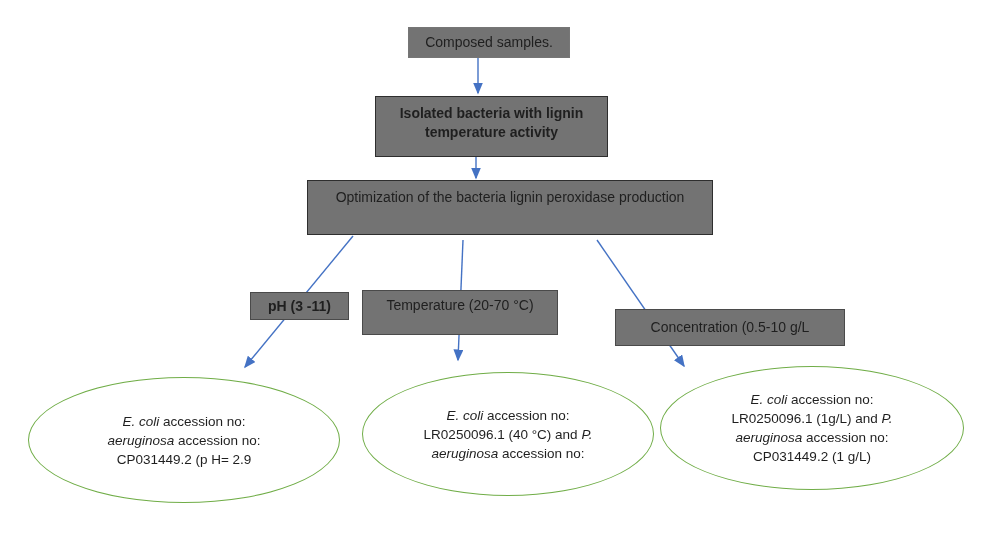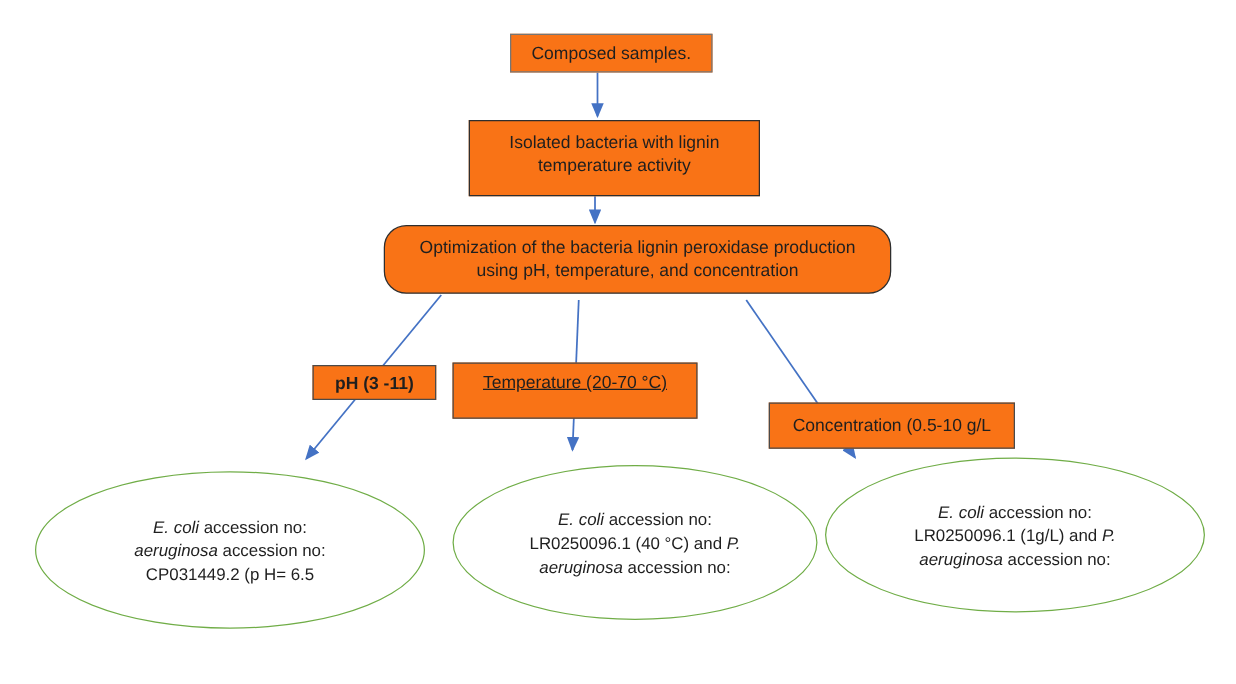--- a/index.html
+++ b/index.html
@@ -27,21 +27,21 @@
     stroke-width: 1.4;
     fill: none;
   }
   .arrow-fill {
     fill: var(--arrow, #4472C4);
     stroke: none;
   }
   .box {
     position: absolute;
     z-index: 1;
-    background: #f97316;
+    background: #737373;
     border: 1px solid var(--border, #4a4a4a);
     box-sizing: border-box;
     display: flex;
     flex-direction: column;
     align-items: center;
     justify-content: center;
     text-align: center;
     font-size: 14px;
     line-height: 19px;
   }
@@ -61,25 +61,25 @@
     justify-content: center;
     text-align: center;
     font-size: 13.5px;
     line-height: 19px;
     padding: 0 26px;
   }
   .tline { white-space: nowrap; }
 
   
   #box-composed      { left: 408px; top: 27px;  width: 162px; height: 31px; }
-  #box-isolated      { left: 375px; top: 96px;  width: 233px; height: 61px; padding-top: 7px; }
-  #box-optimization  { left: 307px; top: 180px; width: 406px; height: 55px; padding-top: 7px; border-radius: 18px; }
+  #box-isolated      { left: 375px; top: 96px;  width: 233px; height: 61px; padding-top: 7px; font-weight: bold; }
+  #box-optimization  { left: 307px; top: 180px; width: 406px; height: 55px; padding-top: 7px; }
   #box-ph            { left: 250px; top: 292px; width: 99px;  height: 28px; font-weight: bold; }
-  #box-temperature   { left: 362px; top: 290px; width: 196px; height: 45px; padding-top: 5px; text-decoration: underline; }
-  #box-concentration { left: 615px; top: 322px; width: 197px; height: 37px; align-items: center; }
+  #box-temperature   { left: 362px; top: 290px; width: 196px; height: 45px; padding-top: 5px; }
+  #box-concentration { left: 615px; top: 309px; width: 230px; height: 37px; align-items: center; }
   #ellipse-ph            { left: 28px;  top: 377px; width: 312px; height: 126px; }
   #ellipse-temperature   { left: 362px; top: 372px; width: 292px; height: 124px; }
   #ellipse-concentration { left: 660px; top: 366px; width: 304px; height: 124px; }
 </style>
 </head>
 <body>
 
 <div id="canvas">
 
   <svg id="connector-layer" viewBox="0 0 989 547" xmlns="http://www.w3.org/2000/svg">
@@ -99,46 +99,46 @@
       <div class="tline"><span>Composed samples.</span></div>
     </div>
 
   <div class="box border-dark top-align" id="box-isolated">
       <div class="tline"><span>Isolated bacteria with lignin</span></div>
       <div class="tline"><span>temperature activity</span></div>
     </div>
 
   <div class="box border-dark top-align" id="box-optimization">
       <div class="tline"><span>Optimization of the bacteria lignin peroxidase production</span></div>
-      <div class="tline"><span>using pH, temperature, and concentration</span></div>
     </div>
 
   <div class="box" id="box-ph">
       <div class="tline"><span>pH (3 -11)</span></div>
     </div>
 
   <div class="box top-align" id="box-temperature">
       <div class="tline"><span>Temperature (20-70 °C)</span></div>
     </div>
 
   <div class="box" id="box-concentration">
       <div class="tline"><span>Concentration (0.5-10 g/L</span></div>
     </div>
 
   <div class="ellipse" id="ellipse-ph">
       <div class="tline"><i>E. coli</i><span> accession no:</span></div>
       <div class="tline"><i>aeruginosa</i><span> accession no:</span></div>
-      <div class="tline"><span>CP031449.2 (p H= 6.5</span></div>
+      <div class="tline"><span>CP031449.2 (p H= 2.9</span></div>
     </div>
 
   <div class="ellipse" id="ellipse-temperature">
       <div class="tline"><i>E. coli</i><span> accession no:</span></div>
       <div class="tline"><span>LR0250096.1 (40 °C) and </span><i>P.</i></div>
       <div class="tline"><i>aeruginosa</i><span> accession no:</span></div>
     </div>
 
   <div class="ellipse" id="ellipse-concentration">
       <div class="tline"><i>E. coli</i><span> accession no:</span></div>
       <div class="tline"><span>LR0250096.1 (1g/L) and </span><i>P.</i></div>
       <div class="tline"><i>aeruginosa</i><span> accession no:</span></div>
+      <div class="tline"><span>CP031449.2 (1 g/L)</span></div>
     </div>
 
 </div>
 
 </body></html>

